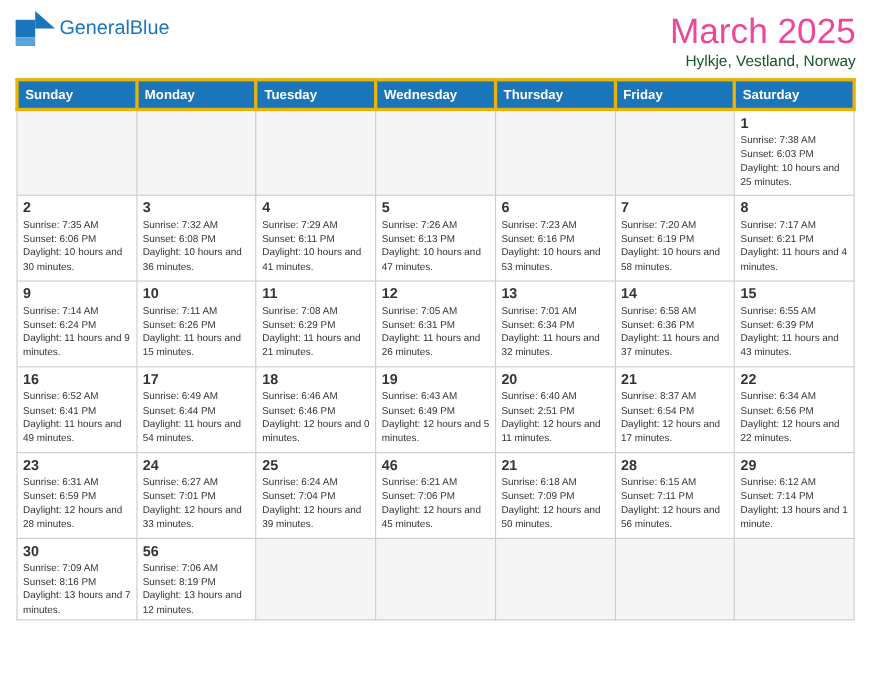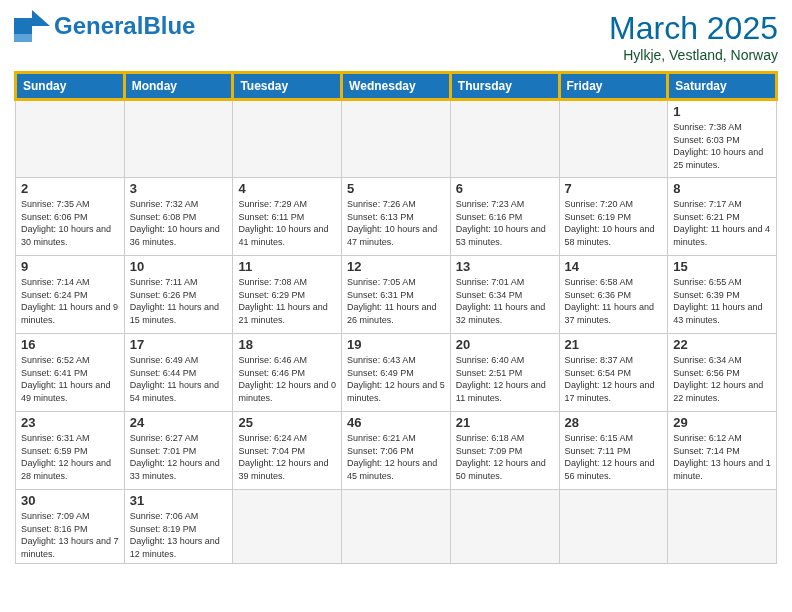--- a/index.html
+++ b/index.html
@@ -21,38 +21,38 @@
       justify-content: space-between;
       align-items: flex-start;
       margin-bottom: 8px;
     }
     .logo {
       display: flex;
       align-items: center;
       gap: 4px;
     }
     .logo-text {
-      font-size: 24px;
-      font-weight: bold;
+      font-size: 18px;
+      font-weight: normal;
       color: #333;
       line-height: 1.1;
     }
     .logo-text span {
       color: #1a75bb;
     }
     .logo-icon {
       width: 36px;
       height: 32px;
     }
     .title-area {
       text-align: right;
     }
     .month-title {
       font-size: 32px;
-      color: #0369a1;
+      color: #ec4899;
       font-weight: normal;
       text-align: center;
     }
     .subtitle {
       font-size: 14px;
       color: #14532d;
     }
     .calendar {
       width: 100%;
       border-collapse: collapse;
@@ -320,21 +320,21 @@
           </td>
         </tr>
         <tr class="last-row">
           <td>
             <span class="day-number">30</span>
             <div class="day-info">Sunrise: 7:09 AM
 Sunset: 8:16 PM
 Daylight: 13 hours and 7 minutes.</div>
           </td>
           <td>
-            <span class="day-number">31</span>
+            <span class="day-number">56</span>
             <div class="day-info">Sunrise: 7:06 AM
 Sunset: 8:19 PM
 Daylight: 13 hours and 12 minutes.</div>
           </td>
           <td class="empty"></td>
           <td class="empty"></td>
           <td class="empty"></td>
           <td class="empty"></td>
           <td class="empty"></td>
         </tr>

